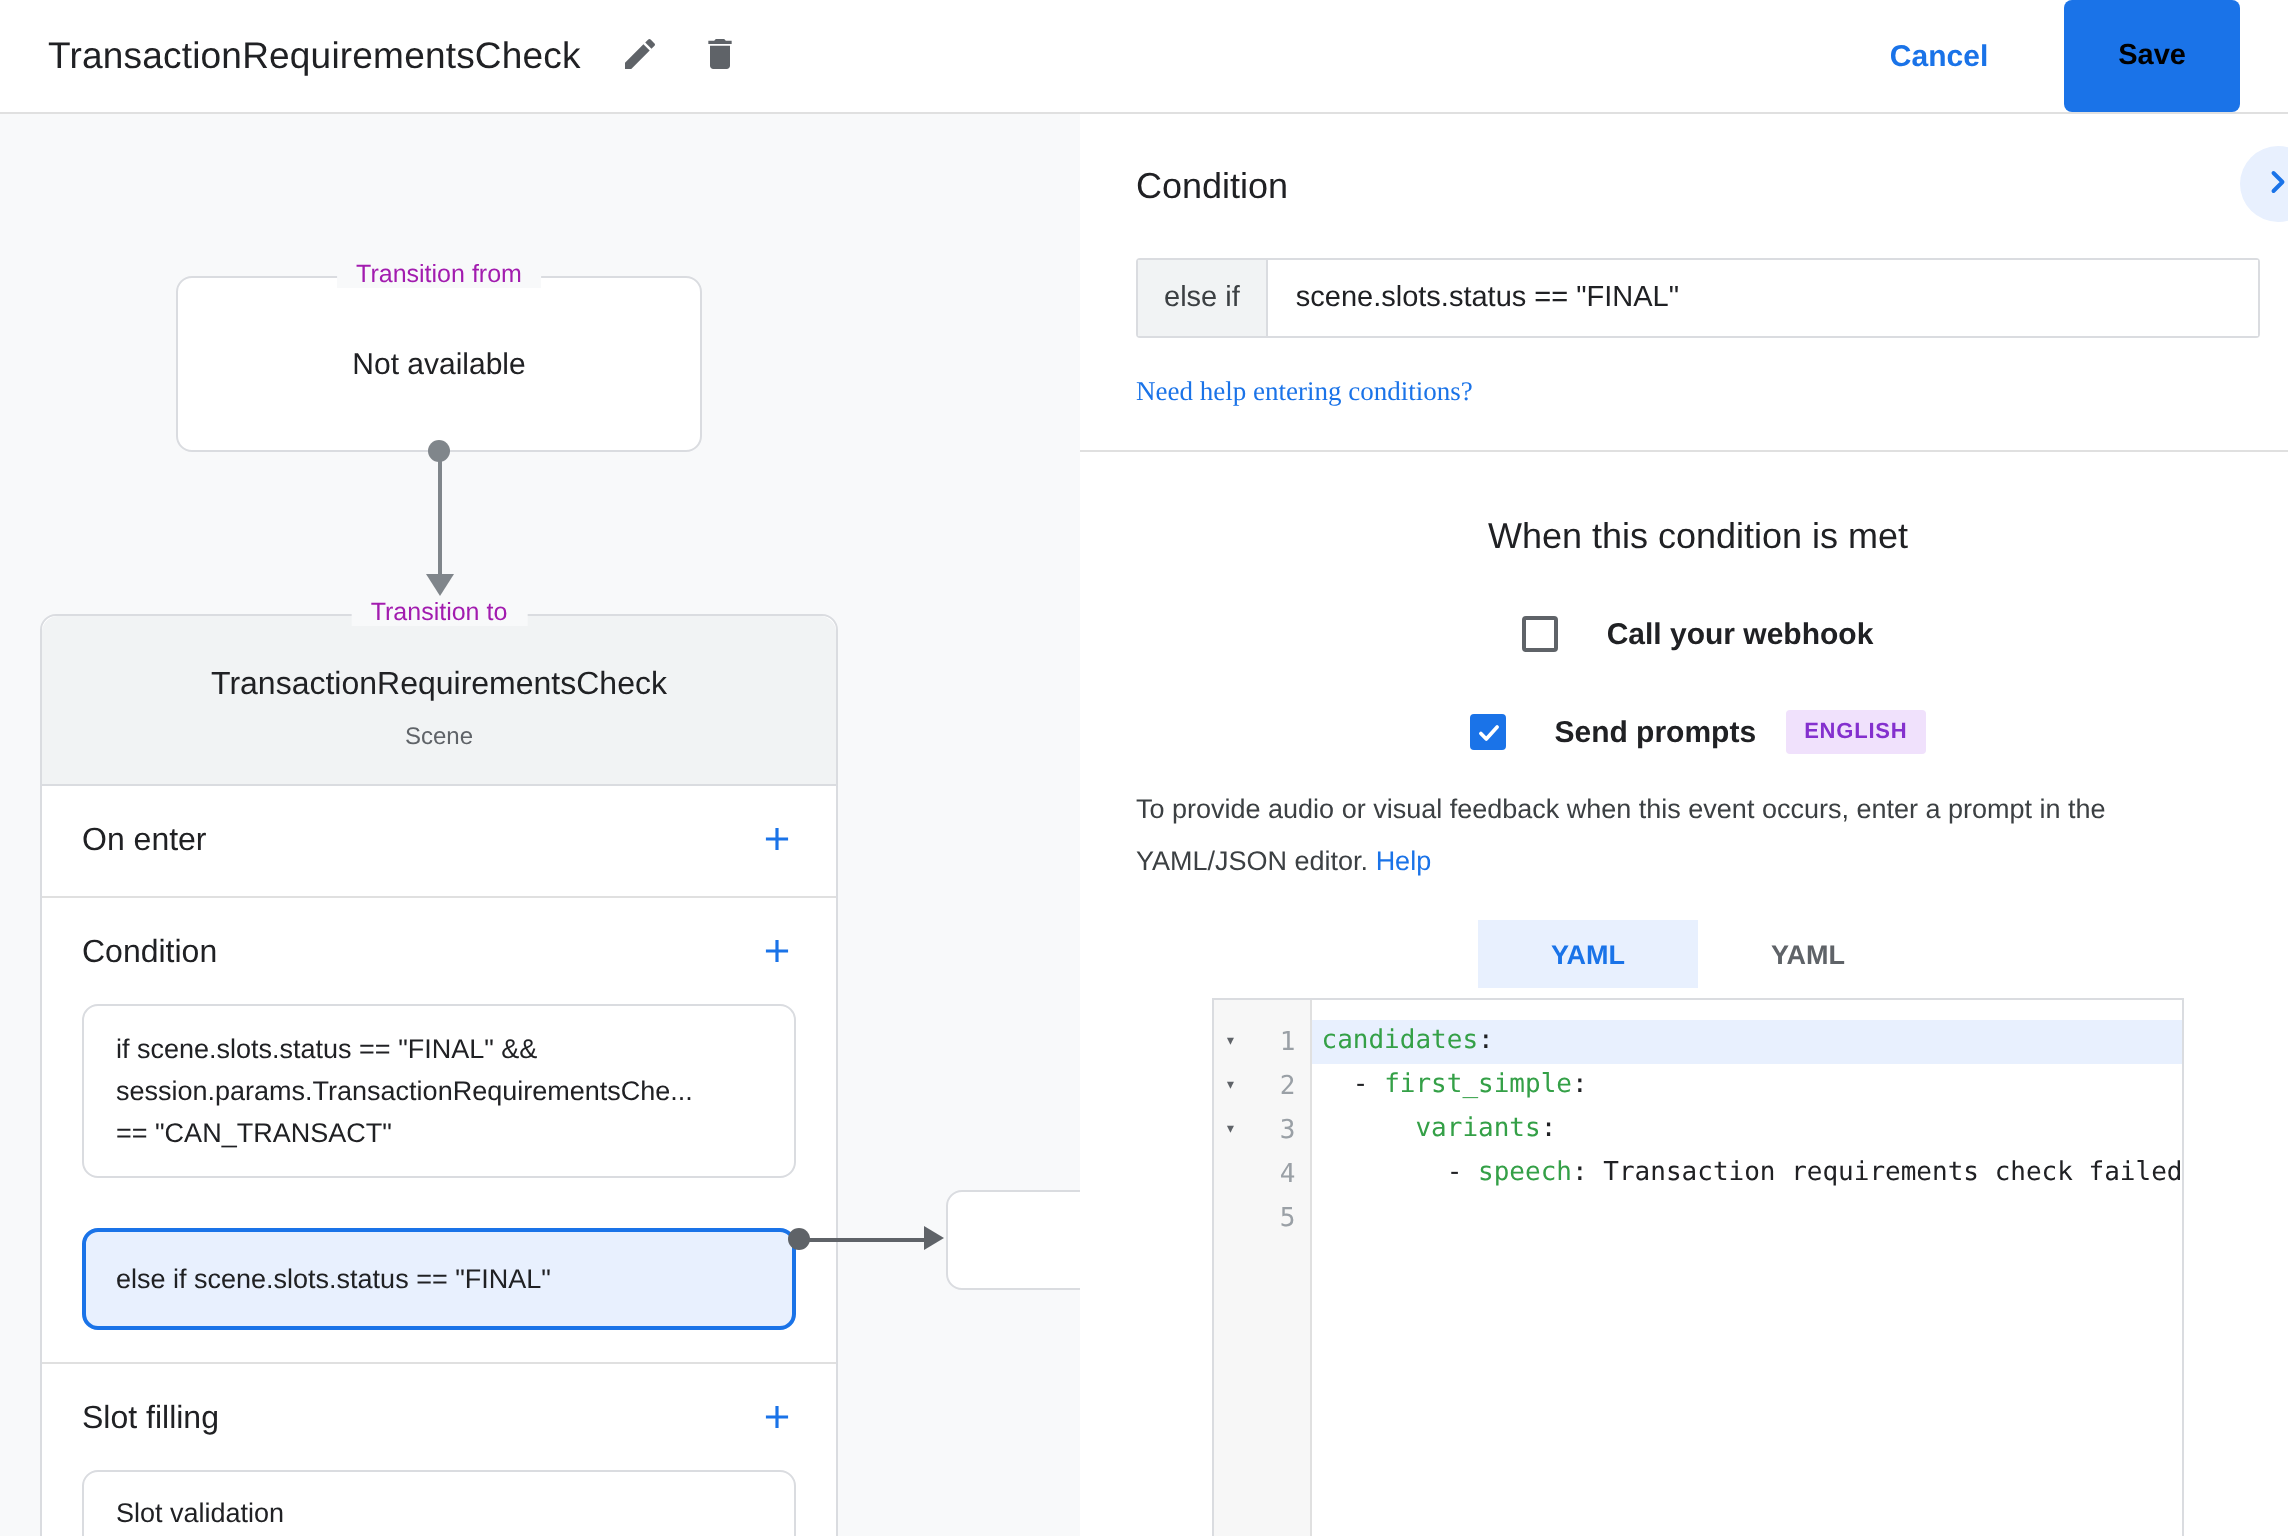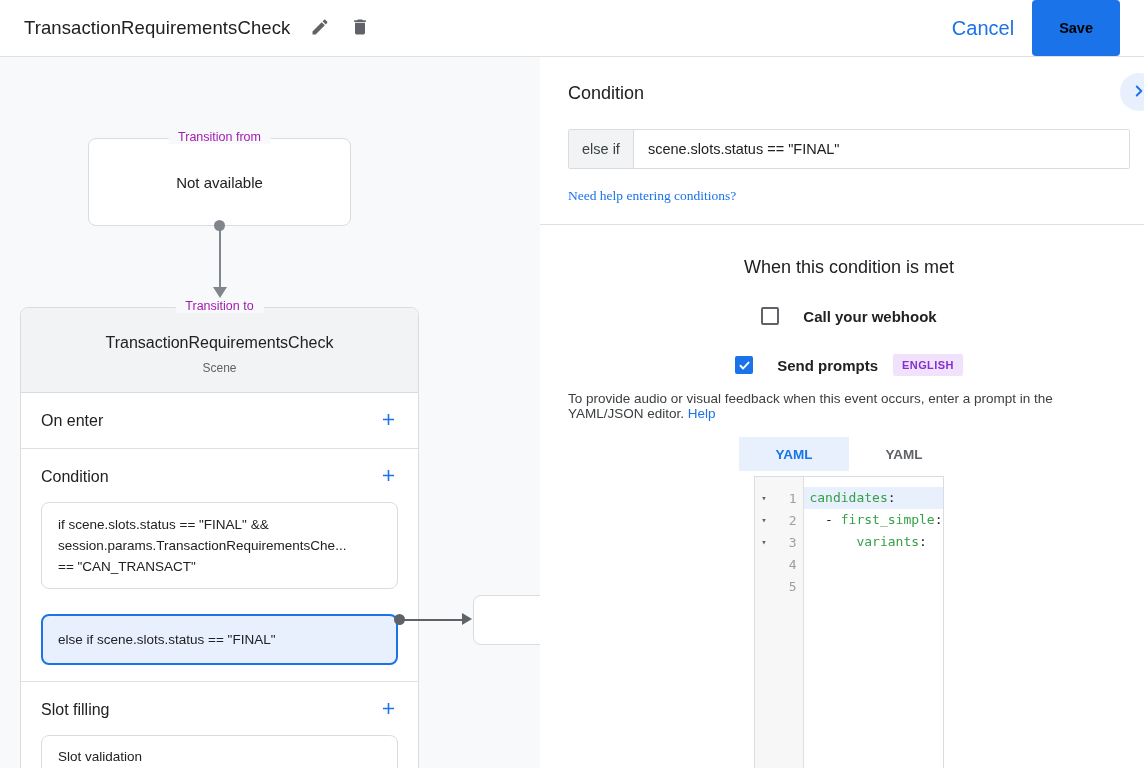--- a/index.html
+++ b/index.html
@@ -4,21 +4,21 @@
 <style>
   * { margin:0; padding:0; box-sizing:border-box; }
   html,body { width:1144px; height:768px; overflow:hidden; }
   body { font-family:"Liberation Sans", sans-serif; color:#202124; background:#fff; }
 
   
   .topbar { height:57px; display:flex; align-items:center; padding:0 24px; border-bottom:1px solid #e0e0e0; background:#fff; }
   .topbar-title { font-size:18.5px; color:#202124; letter-spacing:.1px; }
   .icon-btn { background:none; border:none; cursor:pointer; color:#5f6368; margin-left:20px; display:flex; align-items:center; }
   .spacer { flex:1; }
-  .cancel-btn { background:none; border:none; color:#1a73e8; font-family:inherit; font-size:20px; font-weight:400; margin-right:18px; cursor:pointer; }
+  .cancel-btn { background:none; border:none; color:#1a73e8; font-family:inherit; font-size:15px; font-weight:700; margin-right:38px; cursor:pointer; }
   .save-btn { background:#1a73e8; border:none; color:#000000; font-family:inherit; font-size:14.5px; font-weight:700; padding:20px 27px; border-radius:4px; cursor:pointer; }
 
   .main { display:flex; height:711px; }
 
   
   .canvas { width:540px; flex:none; background:#f8f9fa; position:relative; overflow:hidden; }
   .box-legend { position:absolute; top:-9px; left:50%; transform:translateX(-50%); background:#f8f9fa; padding:0 10px; font-size:12.5px; color:#a21caf; white-space:nowrap; }
 
   .tfrom-box { position:absolute; left:88px; top:81px; width:263px; height:88px; background:#fff; border:1px solid #dadce0; border-radius:8px; display:flex; align-items:center; justify-content:center; font-size:15px; }
 
@@ -59,21 +59,21 @@
 
   .panel-sec2 { padding:32px 14px 0 28px; flex:1; display:flex; flex-direction:column; min-height:0;align-items:center; }
   .sec2-title { font-size:18px; font-weight:400; color:#202124; }
   .check-row { display:flex; align-items:center; }
   .check-row.webhook { margin-top:29px; }
   .check-row.prompts { margin-top:29px; }
   .checkbox { width:18px; height:18px; border:2px solid #5f6368; border-radius:2px; background:#fff; flex:none; margin-right:24px; cursor:pointer; display:flex; align-items:center; justify-content:center; }
   .checkbox.checked { background:#1a73e8; border-color:#1a73e8; }
   .check-label { font-size:15px; font-weight:700; color:#202124; }
   .lang-badge { margin-left:15px; background:#f0e1fc; color:#8430ce; font-size:11px; font-weight:700; letter-spacing:.4px; padding:5px 9px; border-radius:2px; }
-  .desc { margin-top:15px; font-size:13.5px; line-height:15px; color:#3c4043; max-width:566px; }
+  .desc { margin-top:15px; font-size:13.5px; line-height:26px; color:#3c4043; max-width:566px; }
   .desc a { color:#1a73e8; text-decoration:none; }
 
   .tabs { margin-top:16px; display:flex; }
   .tab { width:110px; height:34px; display:flex; align-items:center; justify-content:center; font-size:13.5px; font-weight:700; color:#5f6368; cursor:pointer; }
   .tab.active { background:#e8f0fe; color:#1a73e8; }
 
   .editor { margin-top:5px; border:1px solid #dadce0; border-bottom:none; flex:1; min-height:0; display:flex; overflow:hidden; font-family:"DejaVu Sans Mono", monospace; font-size:13px; background:#fff; }
   .gutter { width:49px; flex:none; background:#f7f7f7; border-right:1px solid #e0e0e0; padding-top:10px; }
   .gutter-line { height:22px; display:flex; align-items:center; }
   .fold { width:17px; text-align:center; font-size:9px; color:#5f6368; cursor:pointer; }
@@ -245,18 +245,19 @@
             </div>
             <div class="gutter-line">
               <span class="fold"></span>
               <span class="lnum">5</span>
             </div>
           </div>
         <div class="code" id="editor-code">
             <div class="code-line hl"><span class="tok-k">candidates</span><span>:</span></div>
             <div class="code-line"><span>  - </span><span class="tok-k">first_simple</span><span>:</span></div>
             <div class="code-line"><span>      </span><span class="tok-k">variants</span><span>:</span></div>
+            <div class="code-line"><span>        - </span><span class="tok-k">speech</span><span>: Transaction requirements check failed</span></div>
             <div class="code-line"></div>
           </div>
       </div>
     </div>
   </div>
 </div>
 
 </body></html>

